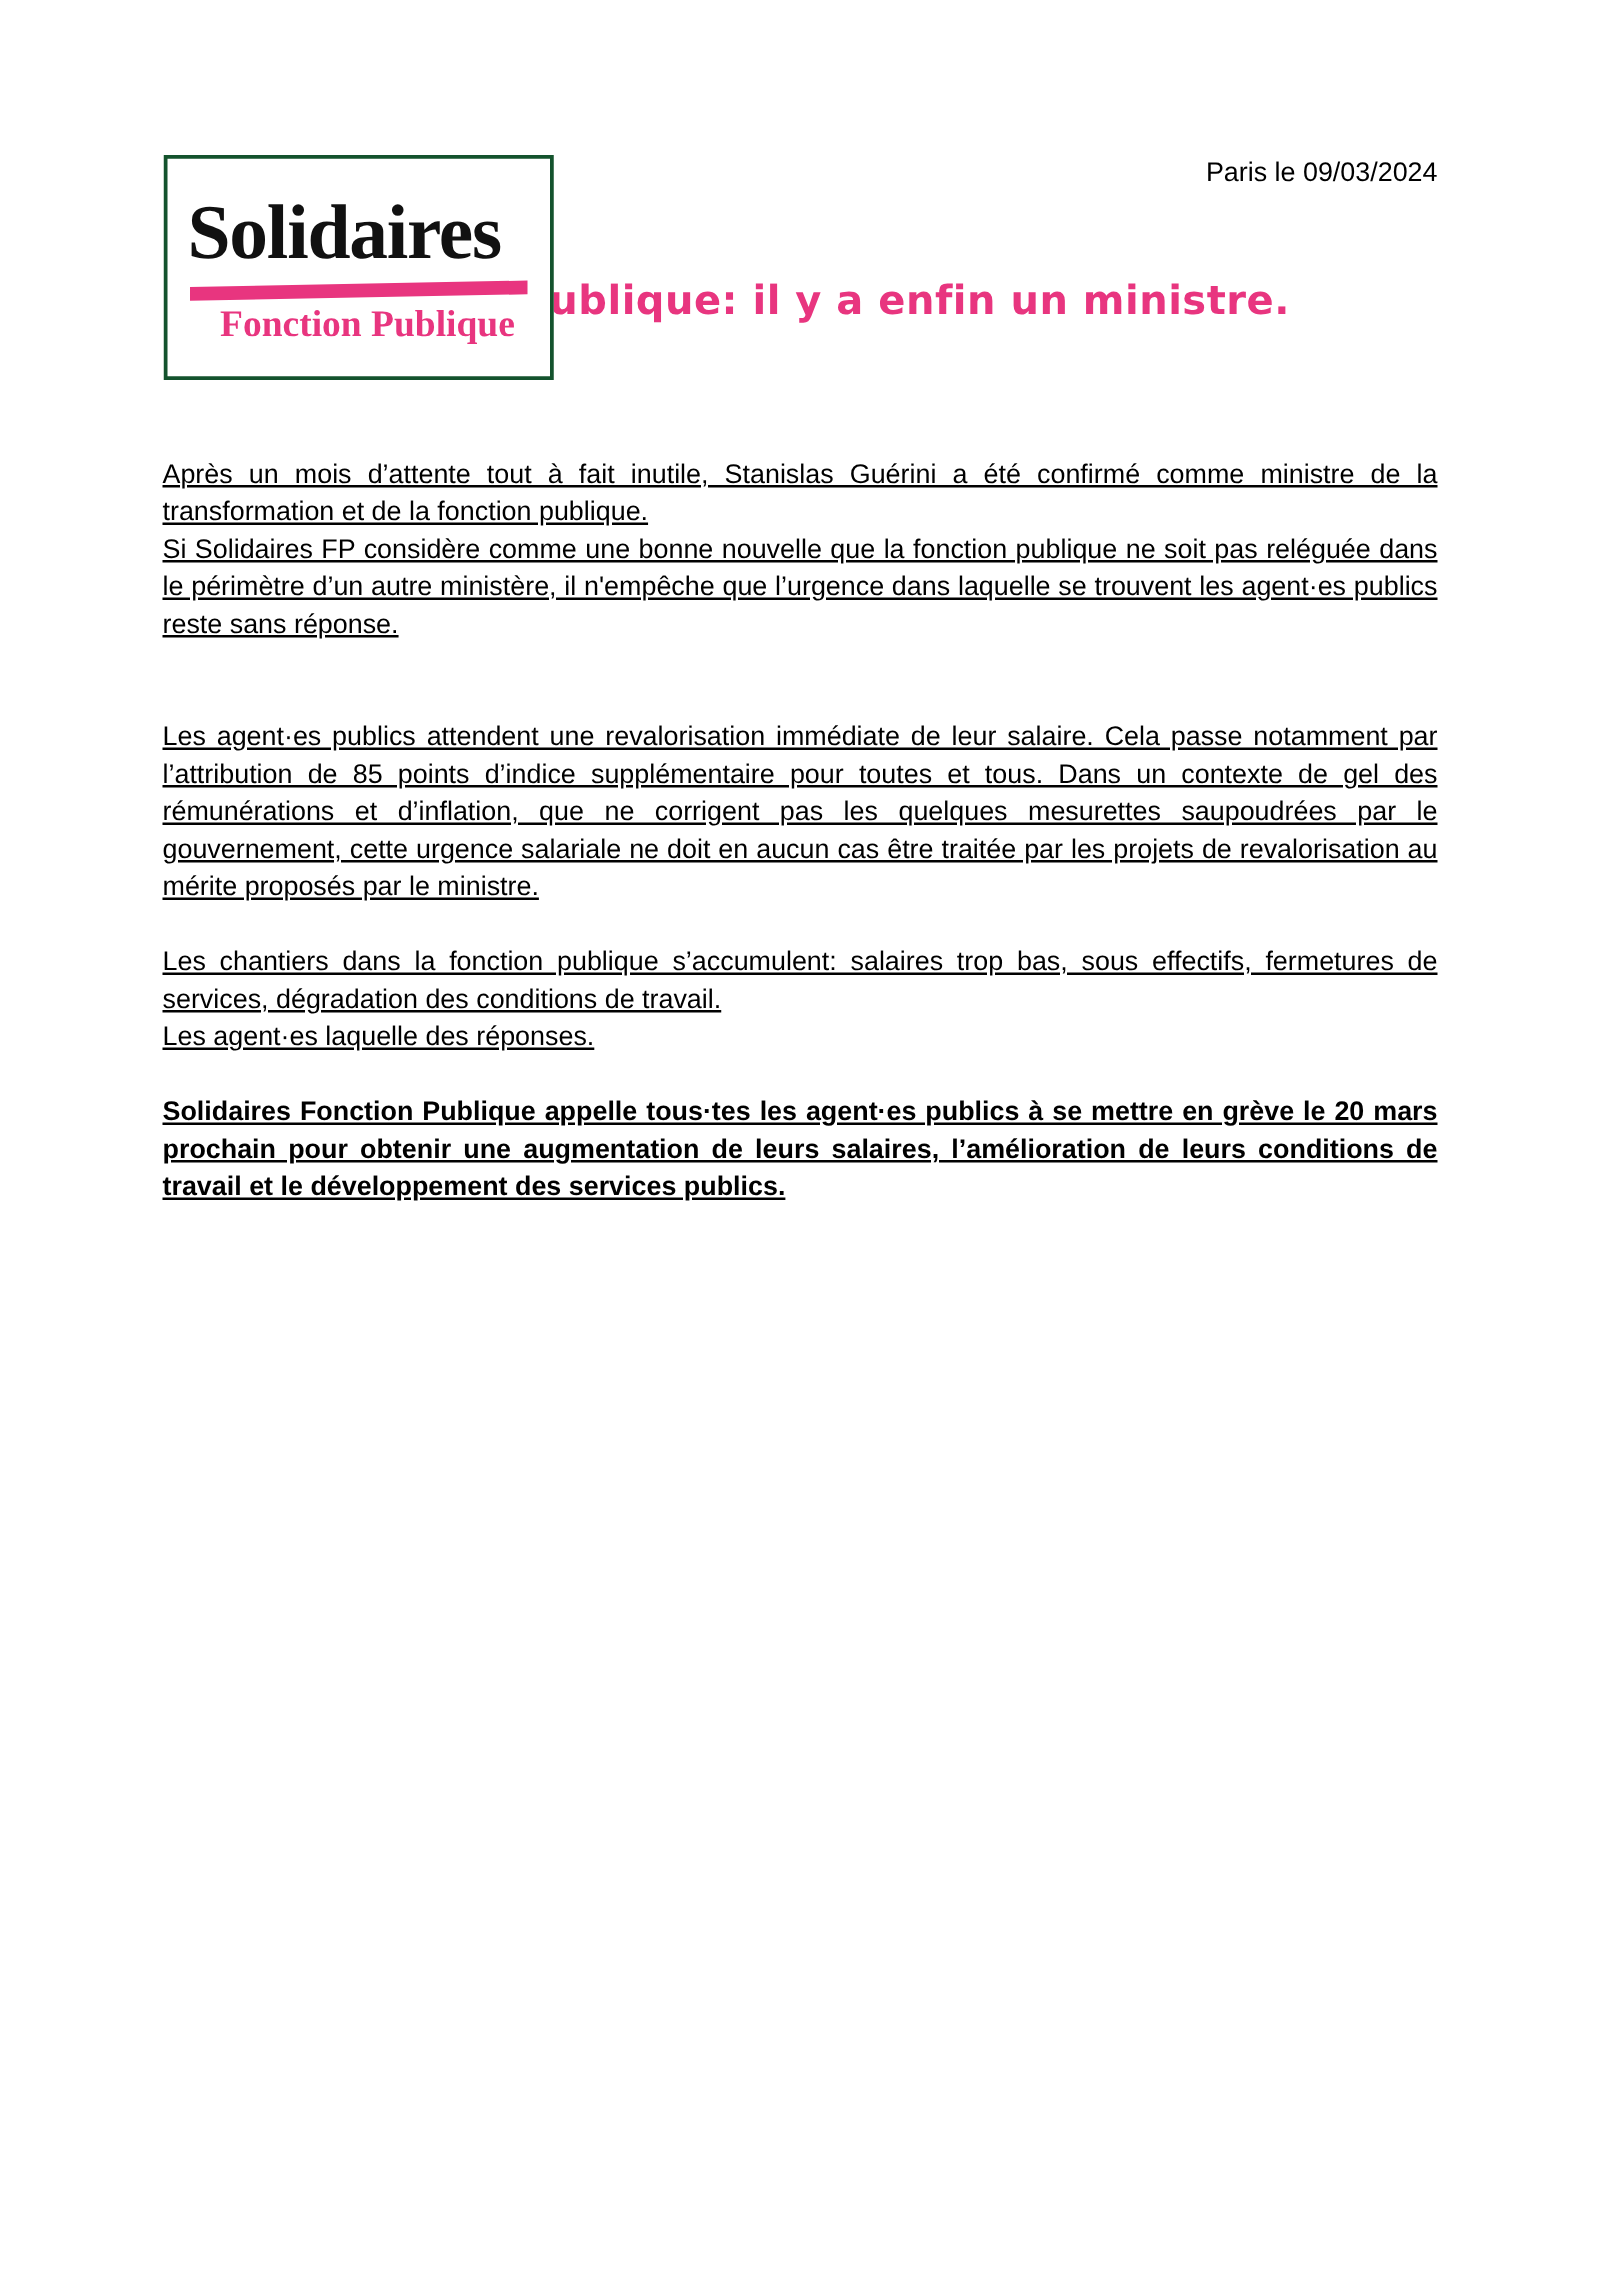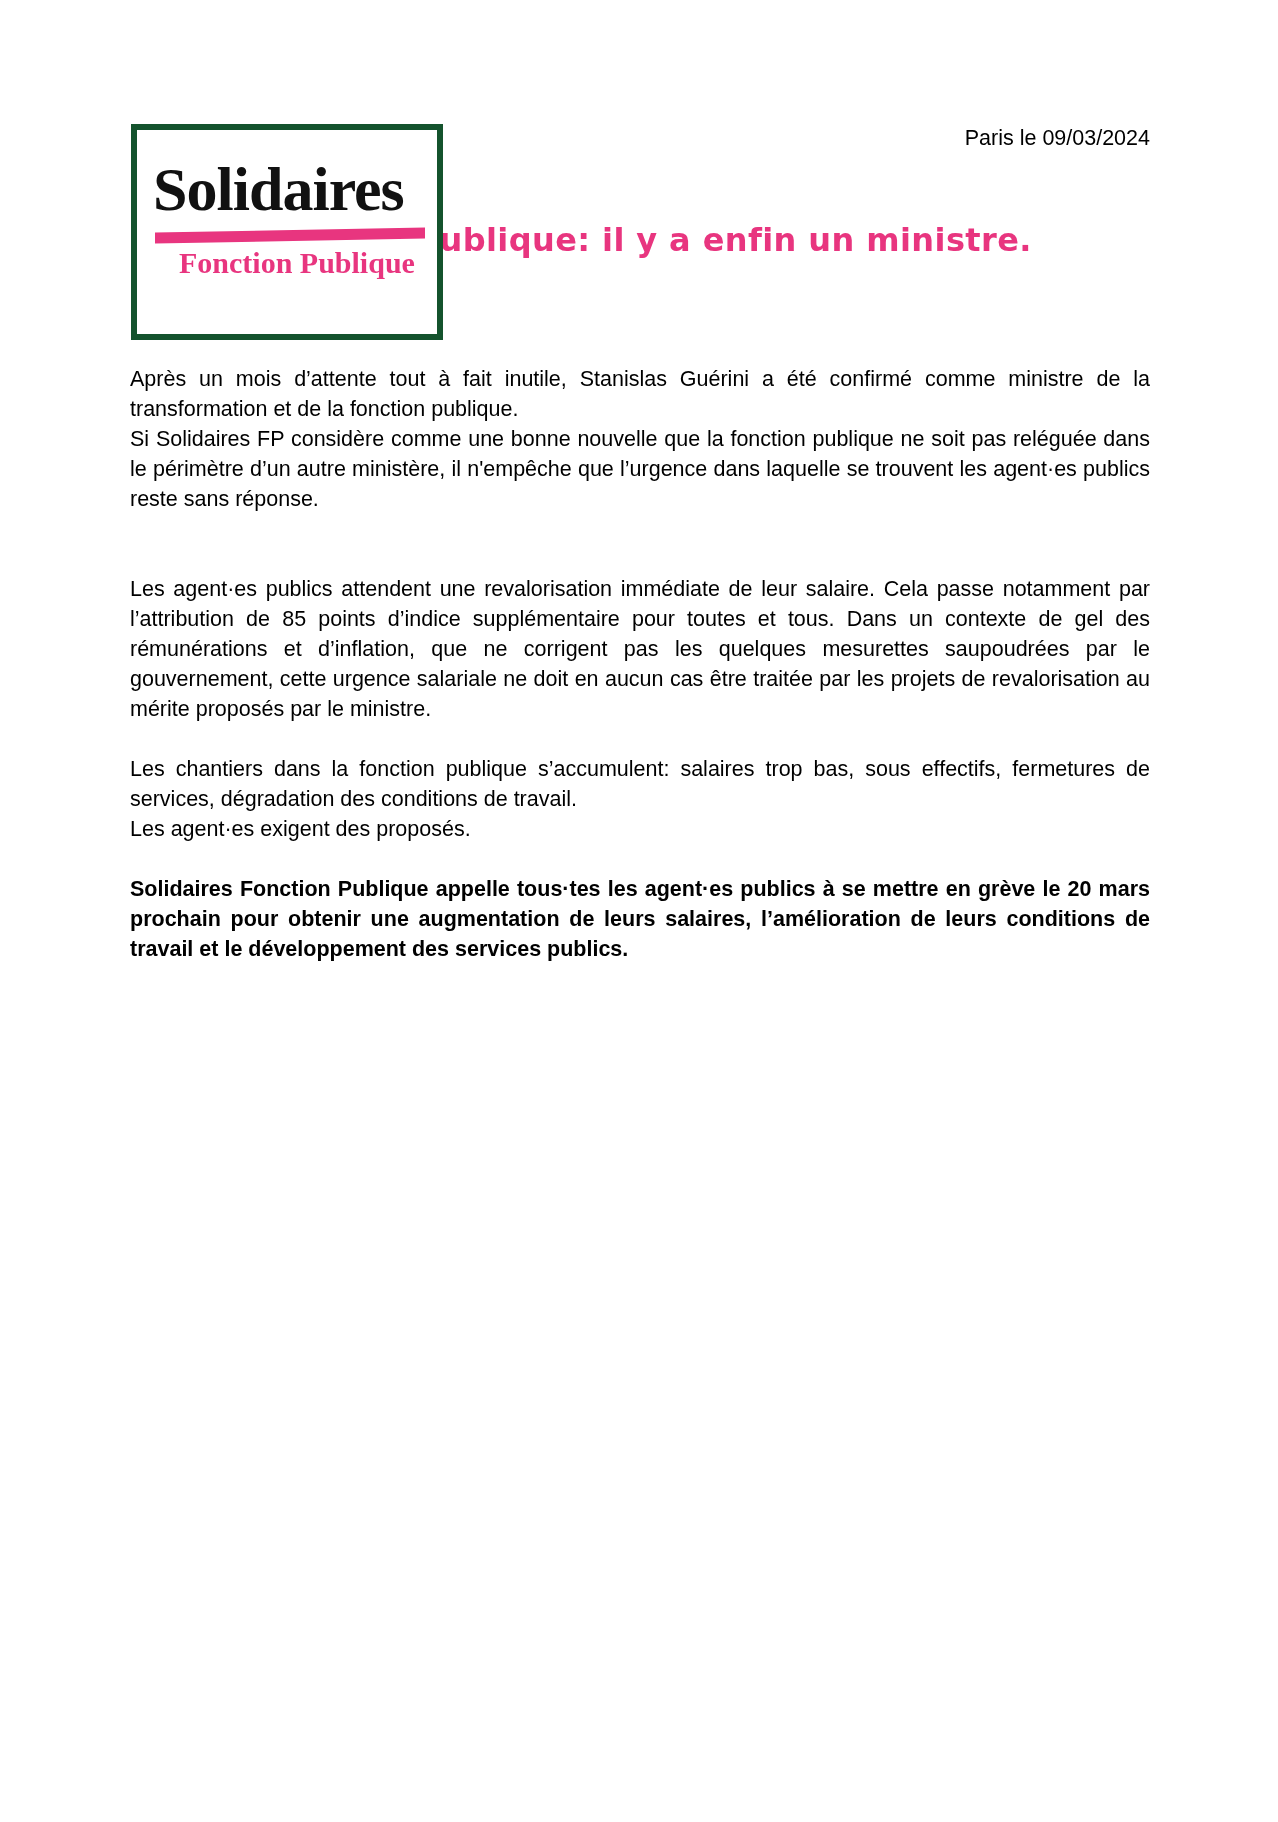--- a/index.html
+++ b/index.html
@@ -35,23 +35,23 @@
     line-height: 1.25;
     color: #000;
     white-space: nowrap;
   }
 
   .logo-box {
     position: absolute;
     left: 131px;
     top: 124px;
     width: 312px;
-    height: 216px;
+    height: 180px;
     background: #ffffff;
-    border: 6px solid #14532d;
+    border: 3px solid #14532d;
     box-sizing: border-box;
     overflow: hidden;
   }
   .logo-inner {
     position: relative;
     width: 100%;
     height: 100%;
   }
   .logo-main {
     position: absolute;
@@ -105,20 +105,21 @@
   
   .content {
     margin: 0 128px 0 130px;
     padding-top: 64px;
     font-size: 21.5px;
     line-height: 30px;
   }
   .content p {
     margin: 0;
     text-align: justify;
+    text-decoration: underline;
   }
   .content p.nojust { text-align: left; }
   .block-gap { height: 30px; }
   .bold { font-weight: bold; }
 </style>
 </head>
 <body>
 
 <div class="page">
 
@@ -145,20 +146,20 @@
     <p>Si Solidaires FP considère comme une bonne nouvelle que la fonction publique ne soit pas reléguée dans le périmètre d’un autre ministère, il n'empêche que l’urgence dans laquelle se trouvent les agent·es publics reste sans réponse.</p>
 
     <div class="block-gap"></div>
     <div class="block-gap"></div>
 
     <p>Les agent·es publics attendent une revalorisation immédiate de leur salaire. Cela passe notamment par l’attribution de 85 points d’indice supplémentaire pour toutes et tous. Dans un contexte de gel des rémunérations et d’inflation, que ne corrigent pas les quelques mesurettes saupoudrées par le gouvernement, cette urgence salariale ne doit en aucun cas être traitée par les projets de revalorisation au mérite proposés par le ministre.</p>
 
     <div class="block-gap"></div>
 
     <p>Les chantiers dans la fonction publique s’accumulent: salaires trop bas, sous effectifs, fermetures de services, dégradation des conditions de travail.</p>
-    <p class="nojust">Les agent·es exigent des proposés.</p>
+    <p class="nojust">Les agent·es laquelle des réponses.</p>
 
     <div class="block-gap"></div>
 
     <p class="bold">Solidaires Fonction Publique appelle tous·tes les agent·es publics à se mettre en grève le 20 mars prochain pour obtenir une augmentation de leurs salaires, l’amélioration de leurs conditions de travail et le développement des services publics.</p>
   </div>
 
 </div>
 
 </body></html>

